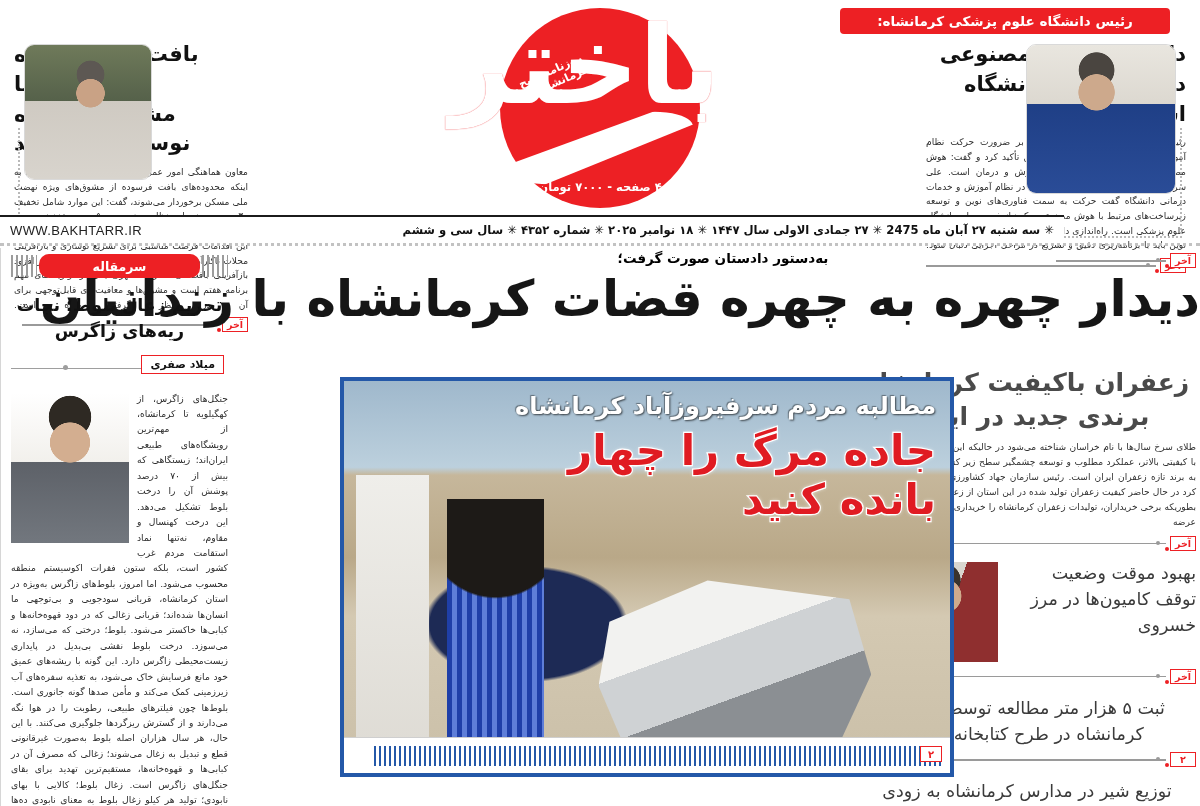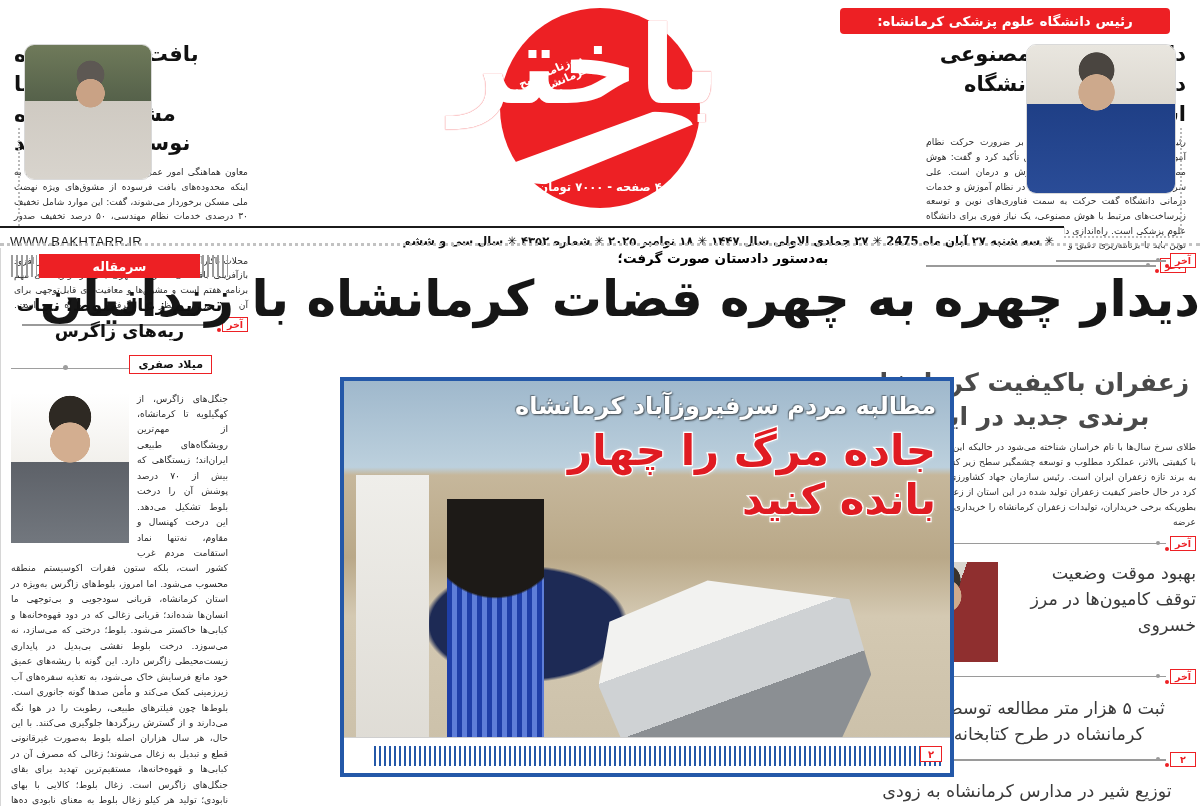--- a/index.html
+++ b/index.html
@@ -83,21 +83,21 @@
   }
   .logo-swoosh {
     position:absolute; left:26px; top:118px; width:190px; height:56px;
     background:#fff; border-radius:50%/60%;
     transform:rotate(-13deg);
     clip-path: polygon(0% 42%, 100% 0%, 100% 46%, 0% 100%);
   }
 
   
   .datebar {
-    position:absolute; left:0; top:226px; width:1064px; height:30px;
+    position:absolute; left:0; top:215px; width:1064px; height:30px;
     border-top:2px solid #1b1b1b;
     display:flex; align-items:center; background:#fff;
   }
   .site-url {
     position:absolute; left:10px; top:6px; font-size:13px; color:#222;
     letter-spacing:0.4px; direction:ltr; font-family:"Liberation Sans",sans-serif;
   }
   .date-line {
     position:absolute; right:10px; top:6px; font-size:11.6px; color:#111;
     direction:rtl; white-space:nowrap; font-weight:600;
@@ -211,36 +211,36 @@
     width:0;height:0;border-left:14px solid transparent;
     border-right:14px solid transparent;border-top:16px solid #E8707B;
     margin:0 auto;
   }
 
   
   .ed-bar-wrap { position:relative; height:26px; margin:6px 8px 0 8px; }
   .ed-bar {
     position:absolute; left:30px; right:30px; top:0; height:24px;
     background:#ED2024; color:#fff; font-size:12.5px; font-weight:bold;
-    display:flex; align-items:center; justify-content:center; direction:rtl;
+    display:flex; align-items:center; justify-content:center; direction:rtl;border-radius:10px;
   }
   .ed-stripes {
     position:absolute; top:1px; width:26px; height:22px;
     background: repeating-linear-gradient(to right,
       #9c9c9c 0px, #9c9c9c 2px, transparent 2px, transparent 5px);
   }
   .ed-stripes.l { left:2px; } .ed-stripes.r { right:2px; }
 
   .ed-head {
     font-size:17.5px; font-weight:bold; color:#111; text-align:center;
     direction:rtl; line-height:1.5; margin:12px 10px 0 10px;
   }
   .ed-author-row { position:relative; height:26px; margin:10px 10px 0 10px; }
   .ed-author {
-    position:absolute; right:16px; top:0; border:1.4px solid #ED2024;
+    position:absolute; right:4px; top:0; border:1.4px solid #ED2024;
     padding:2px 8px; font-size:11px; font-weight:bold; color:#111;
     direction:rtl; background:#fff;
   }
   .ed-author-line { position:absolute; left:0; right:86px; top:13px; height:1.4px; background:#9e9e9e; }
   .ed-author-dot  { position:absolute; right:82px; top:10px; width:5px;height:5px;background:#ED2024;border-radius:50%;}
   .ed-author-dot2 { position:absolute; left:52px; top:10px; width:5px;height:5px;background:#9e9e9e;border-radius:50%;}
 
   .ed-body {
     font-size:9.2px; line-height:1.68; color:#2b2b2b; direction:rtl;
     text-align:justify; text-align-last:justify; margin:10px 10px 0 10px;

